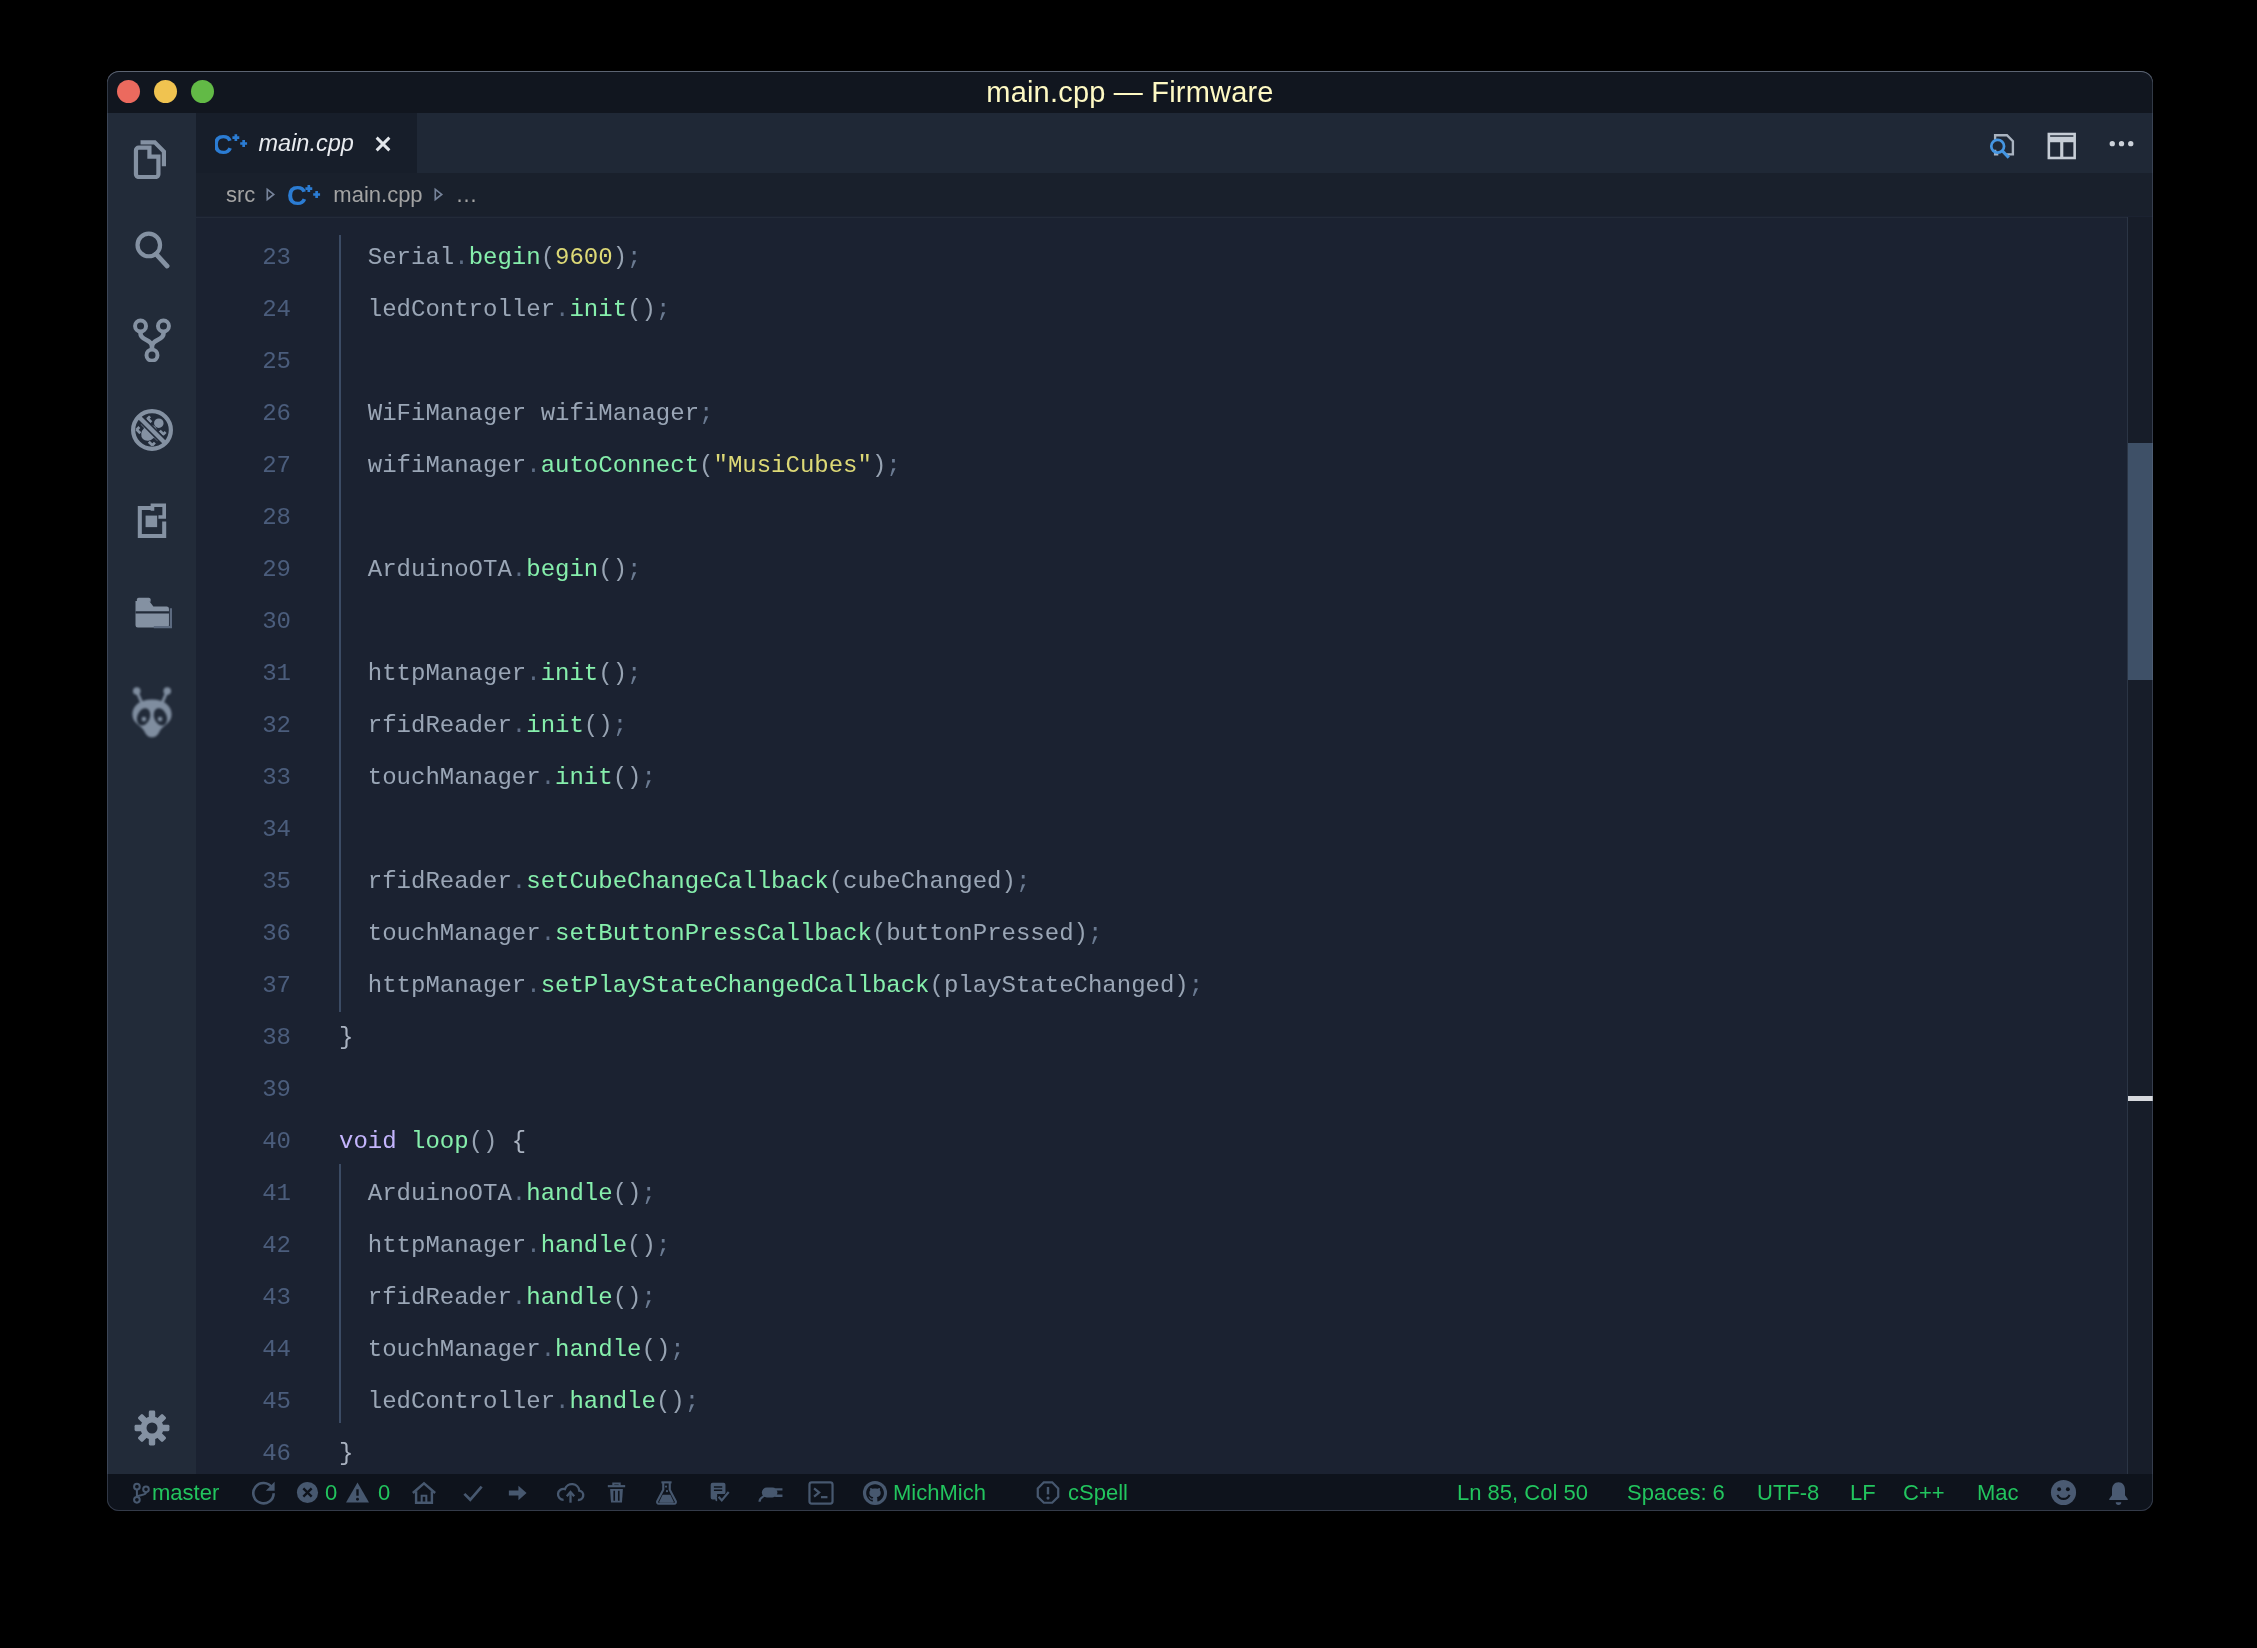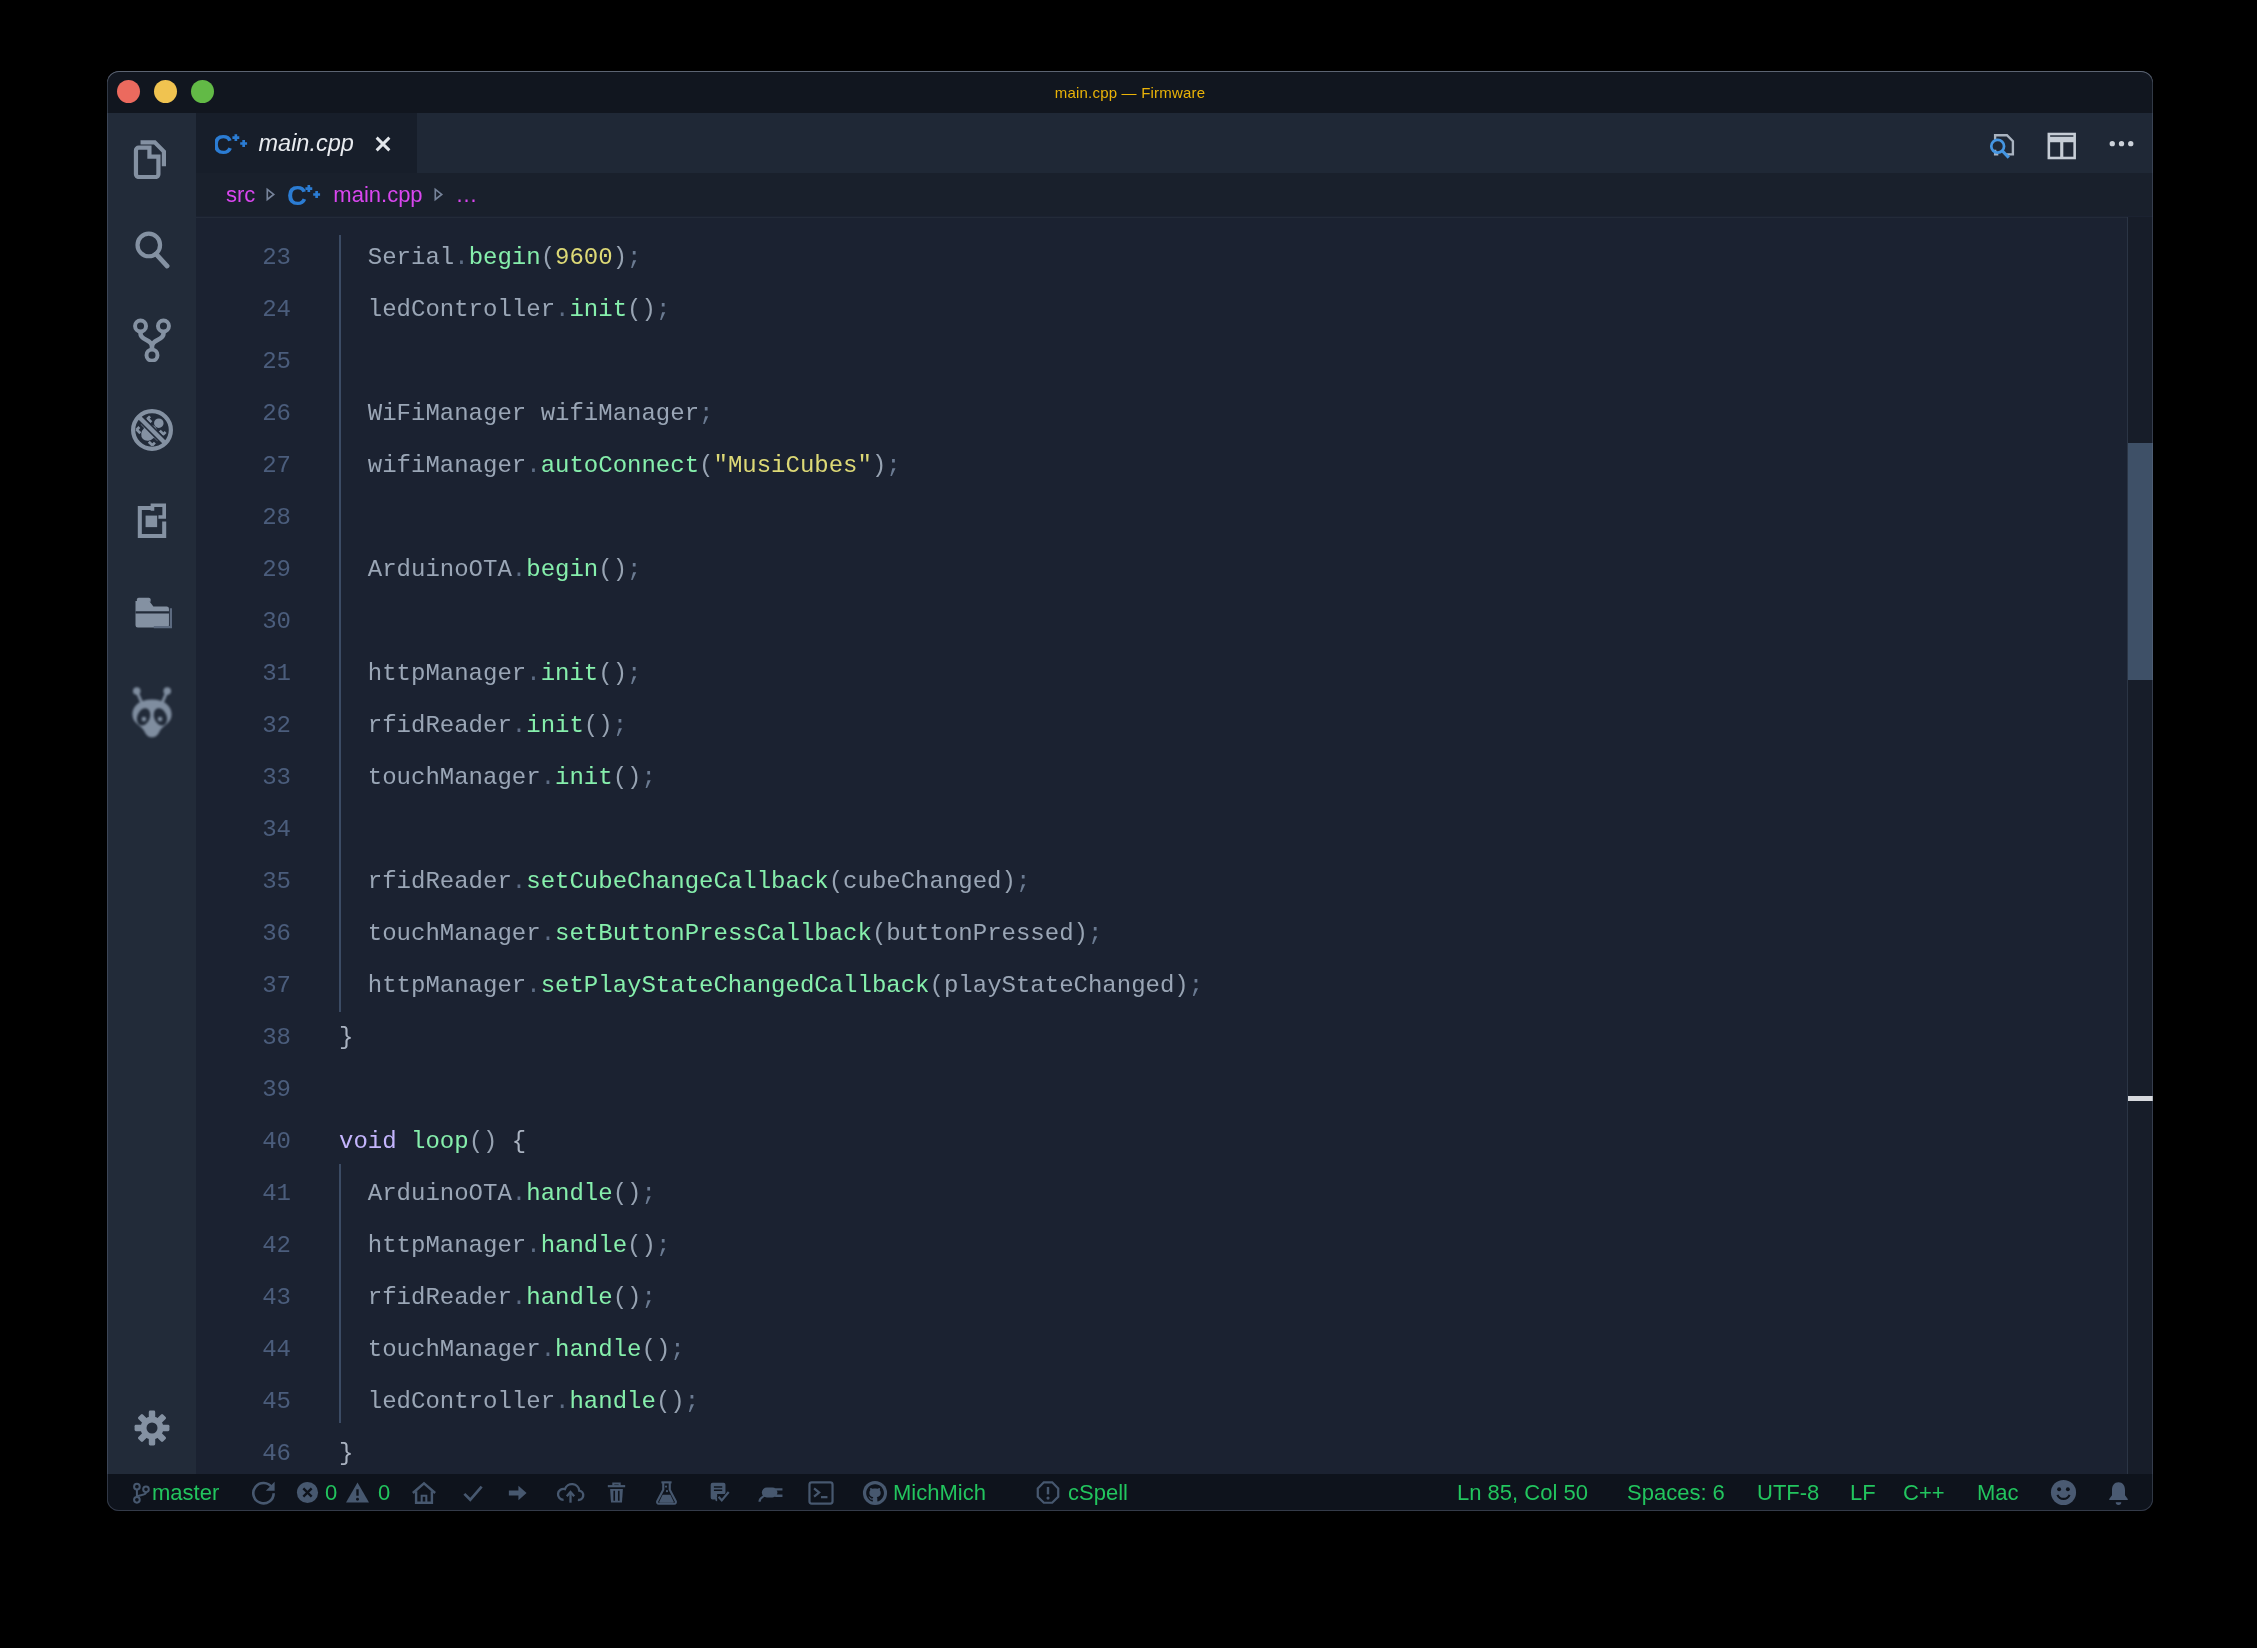--- a/index.html
+++ b/index.html
@@ -4,28 +4,28 @@
 <style>
   html,body{margin:0;padding:0;background:#000;}
   body{width:2257px;height:1648px;position:relative;overflow:hidden;font-family:"Liberation Sans",sans-serif;}
   #win{position:absolute;left:107px;top:71px;width:2046px;height:1440px;border-radius:12px;overflow:hidden;background:#1b2231;}
   #winborder{position:absolute;left:107px;top:71px;width:2046px;height:1440px;border-radius:12px;box-shadow:inset 0 0.9px 0 rgba(145,155,170,.42), inset 0 0 0 0.9px rgba(110,120,142,.40);pointer-events:none;z-index:50;}
   .titlebar{position:absolute;left:0;top:0;right:0;height:42px;background:#11161f;}
   .tl{position:absolute;top:9.2px;width:23px;height:23px;border-radius:50%;}
   .tl.r{left:10px;background:#ec6a5e;}
   .tl.y{left:47px;background:#f0c350;}
   .tl.g{left:84px;background:#62ba46;}
-  .wtitle{position:absolute;top:0;left:0;right:0;height:42px;line-height:43px;text-align:center;color:#eab308;font-size:15px;letter-spacing:0.2px;}
+  .wtitle{position:absolute;top:0;left:0;right:0;height:42px;line-height:43px;text-align:center;color:#fef9c3;font-size:29px;letter-spacing:0.2px;}
   .activity{position:absolute;left:0;top:42px;width:89px;bottom:37px;background:#222b39;}
   .aicon{position:absolute;left:0;width:89px;display:flex;align-items:center;justify-content:center;}
   .tabs{position:absolute;left:89px;top:42px;right:0;height:61px;background:#1f2836;}
   .tab{position:absolute;left:0;top:0;width:221px;height:61px;background:#171e2a;display:flex;align-items:center;}
   .tabtext{font-style:italic;color:#e8ebef;font-size:23.5px;margin-left:11px;}
   .tabx{margin-left:19.4px;position:relative;width:20px;height:20px;}
-  .crumbs{position:absolute;left:89px;top:102px;right:0;height:43px;background:#19202c;display:flex;align-items:center;color:#d946ef;font-size:22px;}
+  .crumbs{position:absolute;left:89px;top:102px;right:0;height:43px;background:#19202c;display:flex;align-items:center;color:#a3a3a3;font-size:22px;}
   .editor{position:absolute;left:89px;top:146px;right:0;bottom:37px;background:#1b2231;overflow:hidden;}
   pre{margin:0;}
   .mono{font-family:"Liberation Mono",monospace;font-size:24px;line-height:52px;white-space:pre;}
   .gut{position:absolute;left:0;top:14.8px;width:95px;text-align:right;color:#4b5d7c;}
   .code{position:absolute;left:143px;top:14.8px;color:#9aa6b6;}
   .guide{position:absolute;left:143px;width:1.8px;background:#3b4b64;}
   .lane{position:absolute;right:0;top:0;bottom:0;width:25px;background:#171d29;border-left:0.9px solid #2b3545;}
   .thumb{position:absolute;right:0;width:25px;top:226px;height:237px;background:#3e5067;}
   .cmark{position:absolute;right:0;width:25px;top:879px;height:4.6px;background:#d7d9dd;}
   .statusbar{position:absolute;left:0;right:0;bottom:0;height:37px;background:#0e131c;color:#22c55e;font-size:22px;}

